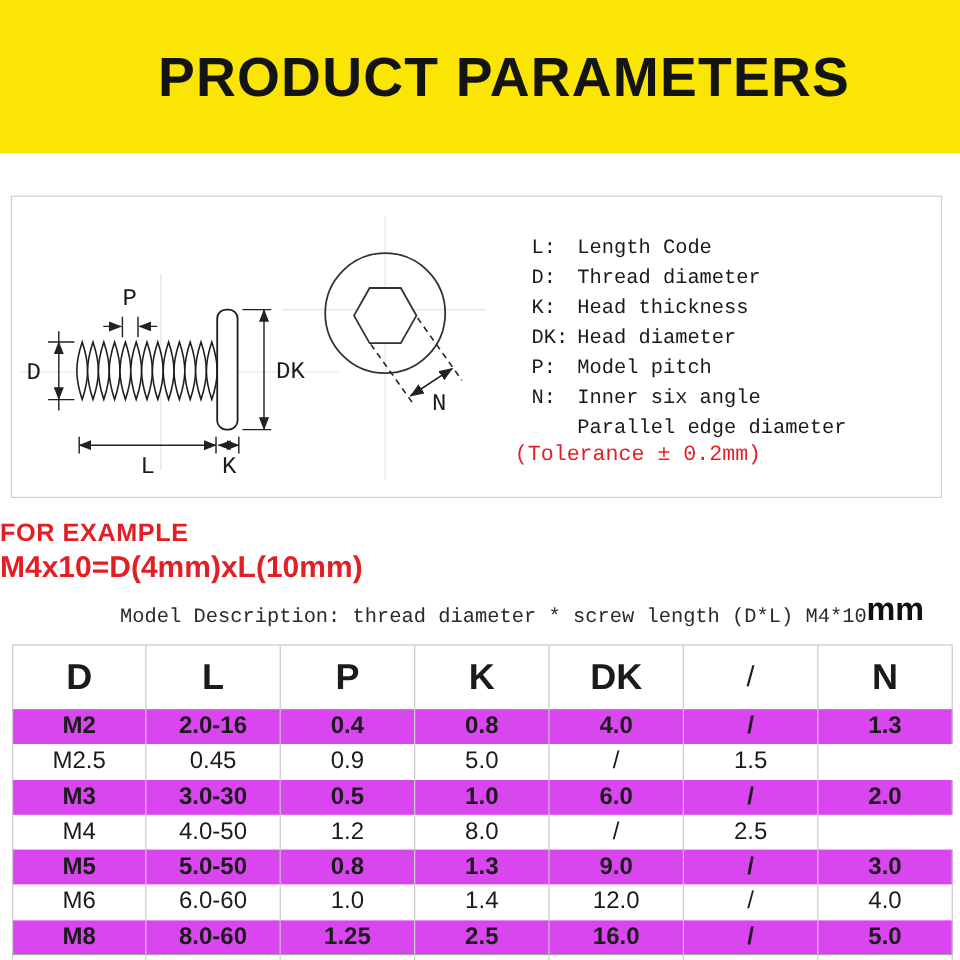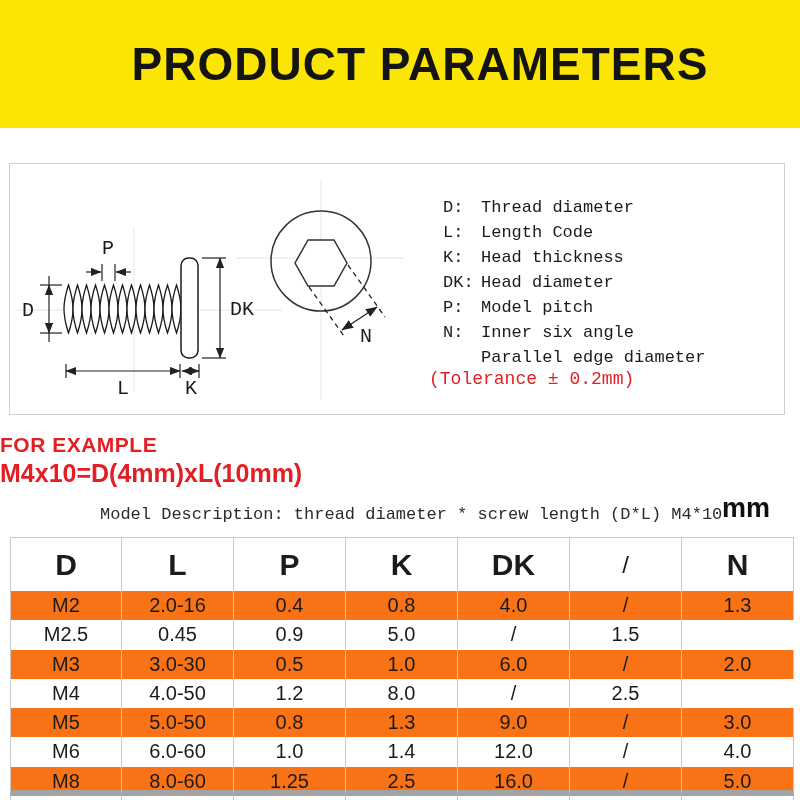--- a/index.html
+++ b/index.html
@@ -70,22 +70,22 @@
     text-align:center;overflow:hidden;color:#1b1b1b;
   }
   .t-row .cell:first-child{border-left:1px solid #c9c9c9;}
   .t-head .cell{
     height:53px;line-height:53px;font-size:30px;font-weight:bold;
   }
   .t-head .cell.slash{font-size:24px;font-weight:normal;}
   .t-data .cell{
     height:29.3px;line-height:29.3px;font-size:20px;
   }
-  .t-data.hl .cell{background:#f97316;}
-  .t-data.last .cell{border-bottom:6px solid #a3a3a3;}
+  .t-data.hl .cell{background:#d946ef;font-weight:bold;}
+  .t-data.last .cell{border-bottom:1px solid #a3a3a3;}
   .t-stub .cell{height:5px;background:#ffffff;}
 </style>
 </head>
 <body>
 
 <div class="banner">
   <h1>PRODUCT PARAMETERS</h1>
 </div>
 
 <div class="diagram-box">
@@ -166,22 +166,22 @@
     </g>
     <g stroke="#222" stroke-width="1.3" fill="none">
       <line x1="338" y1="101" x2="375" y2="153" stroke-dasharray="5,4"></line>
       <line x1="299" y1="123" x2="334" y2="172" stroke-dasharray="5,4"></line>
       <line x1="332" y1="166" x2="367" y2="143" marker-start="url(#arr)" marker-end="url(#arr)"></line>
     </g>
     <text x="350" y="178">N</text>
   </svg>
 
   <div class="legend">
+    <div><span class="lk">L:</span><span>Length Code</span></div>
     <div><span class="lk">D:</span><span>Thread diameter</span></div>
-    <div><span class="lk">L:</span><span>Length Code</span></div>
     <div><span class="lk">K:</span><span>Head thickness</span></div>
     <div><span class="lk">DK:</span><span>Head diameter</span></div>
     <div><span class="lk">P:</span><span>Model pitch</span></div>
     <div><span class="lk">N:</span><span>Inner six angle</span></div>
     <div><span class="lk"></span><span>Parallel edge diameter</span></div>
   </div>
   <div class="tolerance">(Tolerance ± 0.2mm)</div>
 </div>
 
 <div class="example-heading">FOR EXAMPLE</div>

